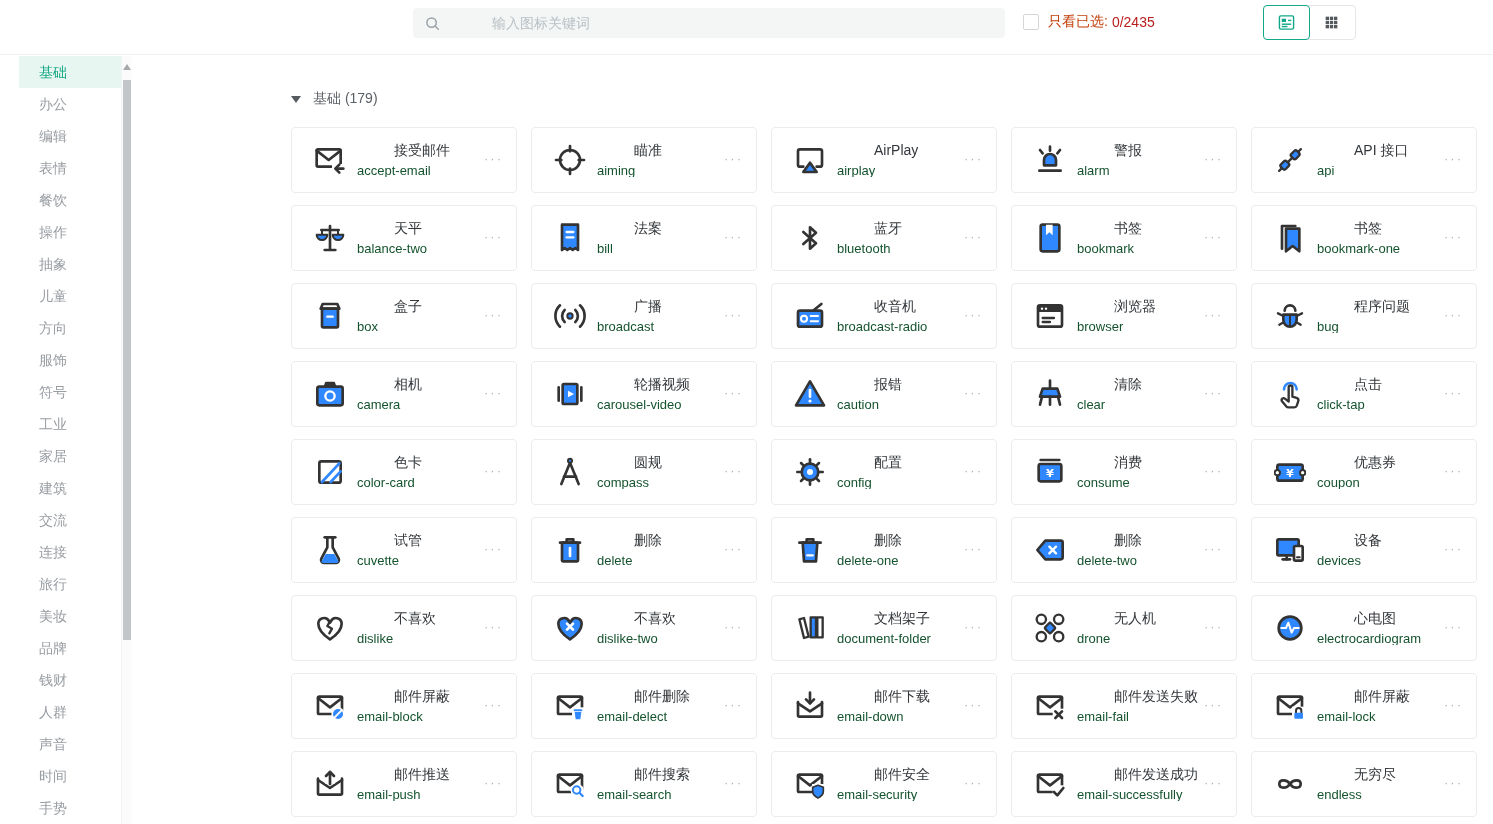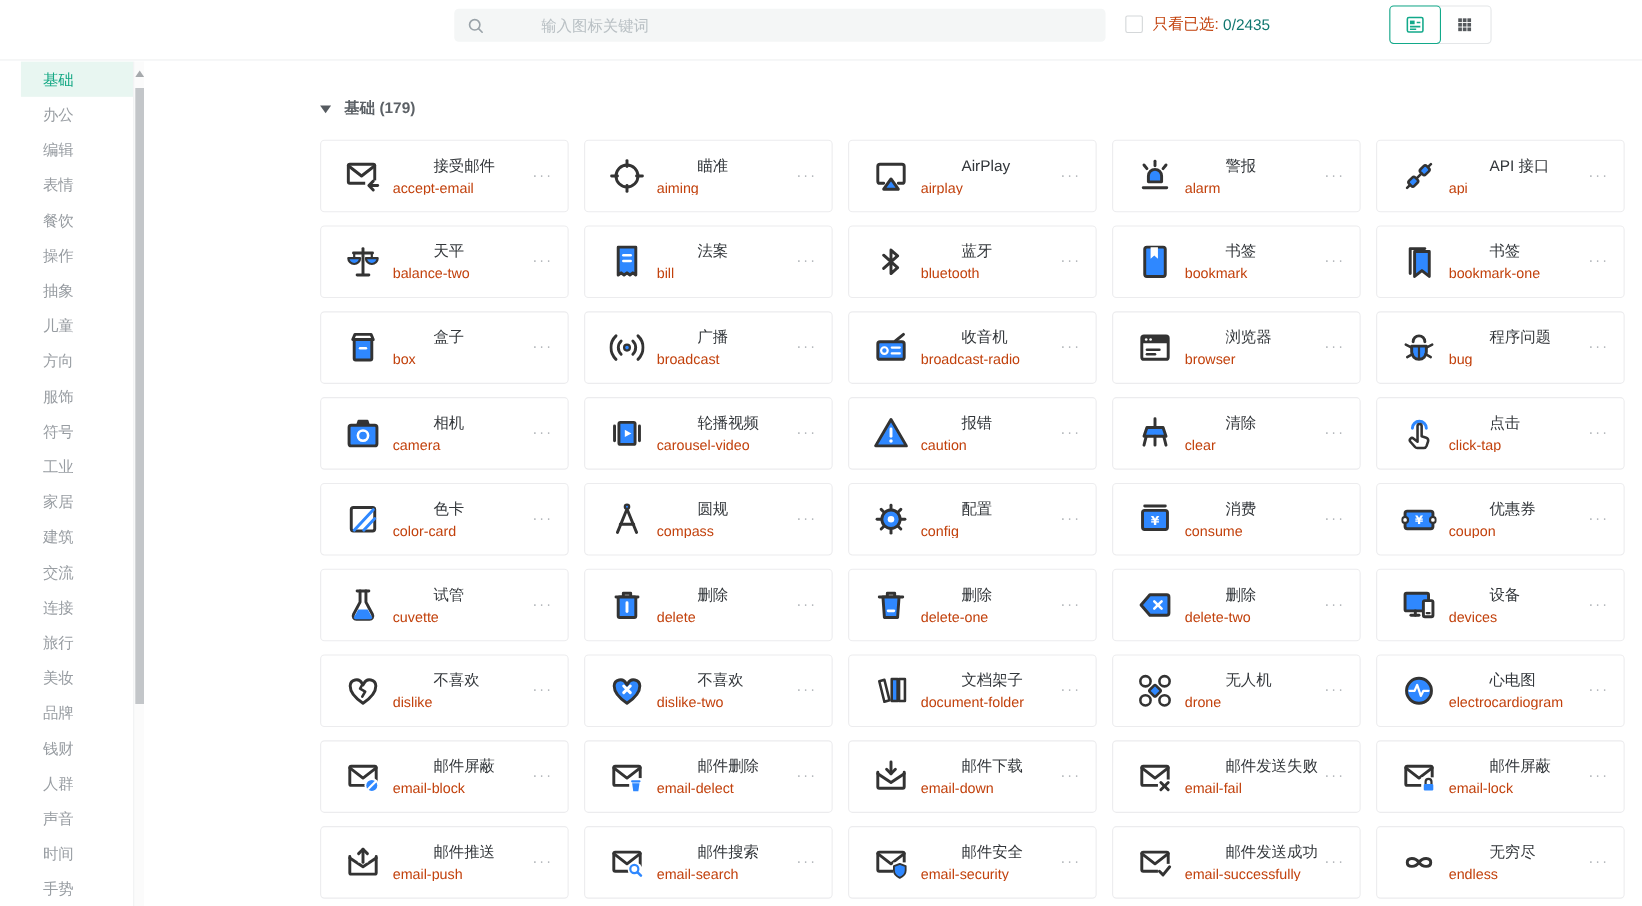--- a/index.html
+++ b/index.html
@@ -16,21 +16,21 @@
     background:#f4f6f6; border-radius:4px; display:flex; align-items:center; padding:0 12px;gap:42px; }
   .searchbox svg { flex:none; margin-right:8px; }
   .searchbox input { flex:1; border:none; outline:none; background:transparent;
     font-size:14px; color:#333; font-family:inherit; }
   .searchbox input::placeholder { color:#b9c0c4; }
   .filter { position:absolute; left:1023px; top:13px; height:18px;
     display:flex; align-items:center; }
   .checkbox { width:16px; height:16px; border:1px solid #d4d7d9; border-radius:2px;
     background:#fff; flex:none; cursor:pointer; }
   .filter-label { margin-left:9px; font-size:14px; color:#c2410c; }
-  .filter-count { margin-left:4px; font-size:14px; color:#0f766e; }
+  .filter-count { margin-left:4px; font-size:14px; color:#b91c1c; }
   .view-toggle { position:absolute; left:1263px; top:5px; width:93px; height:35px;
     border:1px solid #e4e6e8; border-radius:4px; background:#fff; display:flex; }
   .view-seg { width:50%; display:flex; align-items:center; justify-content:center; cursor:pointer; }
   .view-seg.active { border:1px solid #12a98a; border-radius:4px; margin:-1px; width:calc(50% + 1px); color:#12a98a; background:#fff; z-index:2; }
   .view-seg.inactive { color:#55595d; }
   
   .sidebar { position:absolute; top:56px; left:0; width:121px; bottom:0; background:#fff; }
   .side-item { height:32px; line-height:32px; padding-left:20px; font-size:14px;
     color:#989da2; cursor:pointer; white-space:nowrap;margin-left:19px; }
   .side-item.active { background:#e8f6f1; color:#12a783; }
@@ -39,30 +39,30 @@
   .scroll-up { position:absolute; top:8px; left:50%; transform:translateX(-50%);
     width:0; height:0; border-left:4px solid transparent; border-right:4px solid transparent;
     border-bottom:6px solid #a6a9ac; }
   .scroll-thumb { position:absolute; top:24px; left:1px; width:8px; height:560px;
     background:#c3c6c9; cursor:pointer; }
   
   .main { position:absolute; top:56px; left:131px; right:0; bottom:0; overflow:hidden; background:#fff; }
   .section-head { margin:34px 0 0 160px; display:flex; align-items:center; cursor:pointer; }
   .caret-down { width:0; height:0; border-left:5px solid transparent; border-right:5px solid transparent;
     border-top:7px solid #565b60; flex:none; }
-  .section-label { margin-left:12px; font-size:14px; color:#5c6166;font-weight:bold; }
+  .section-label { margin-left:12px; font-size:14px; color:#5c6166; }
   .grid { margin:19px 0 0 160px; display:grid; grid-template-columns:repeat(5, 226px);
     grid-auto-rows:66px; column-gap:14px; row-gap:12px; }
   .card { border:1px solid #ececee; border-radius:4px; background:#fff;
     display:flex; align-items:center; position:relative; cursor:pointer; }
   .card-icon { width:32px; height:32px; margin-left:22px; flex:none; display:flex;
     align-items:center; justify-content:center; }
   .card-text { margin-left:11px; display:flex; flex-direction:column; line-height:1; min-width:0; }
   .card-title { font-size:14px; color:#33373b; margin-bottom:7px; white-space:nowrap;margin-left:37px; }
-  .card-name { font-size:13px; color:#c2410c; white-space:nowrap; overflow:hidden; text-overflow:ellipsis; max-width:118px; }
+  .card-name { font-size:13px; color:#14532d; white-space:nowrap; overflow:hidden; text-overflow:ellipsis; max-width:118px; }
   .card-more { position:absolute; right:13px; top:50%; transform:translateY(-58%);
     color:#aeb2b6; font-size:13px; letter-spacing:2px; cursor:pointer; user-select:none; }
 </style>
 </head>
 <body>
 
 <div class="topbar">
   <div class="searchbox">
     <svg width="15" height="15" viewBox="0 0 16 16">
       <circle cx="7" cy="7" r="5" stroke="#9aa3a9" stroke-width="1.6" fill="none"></circle>

